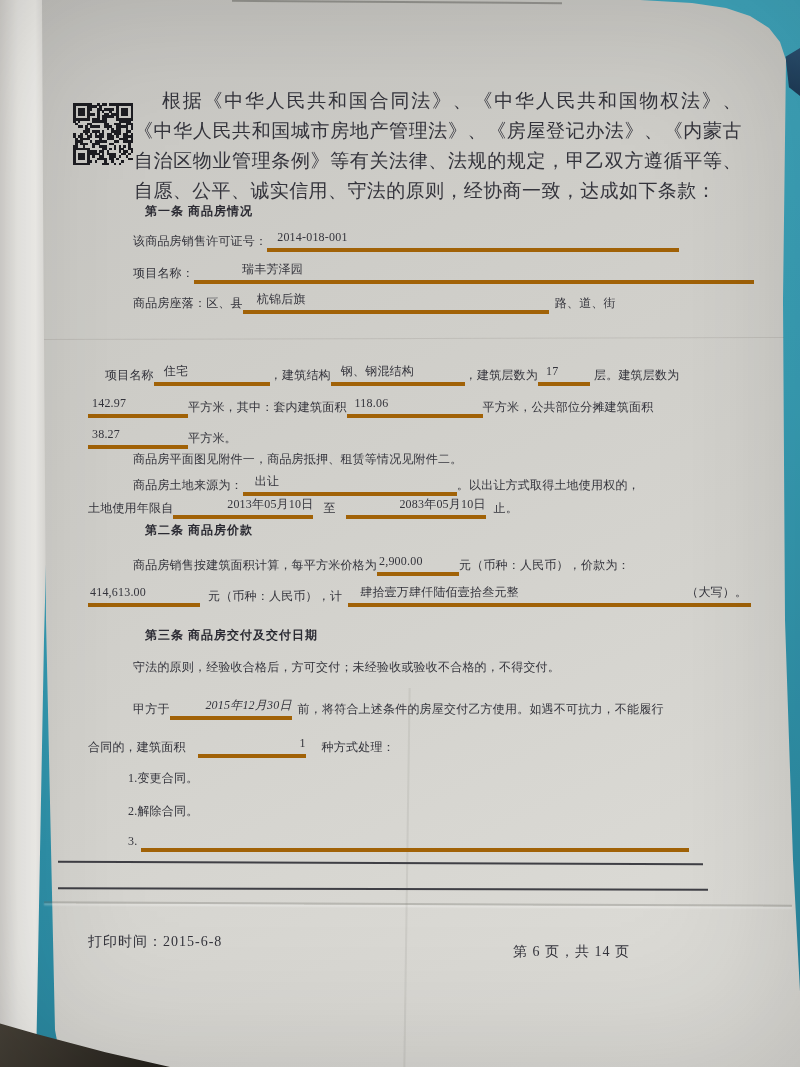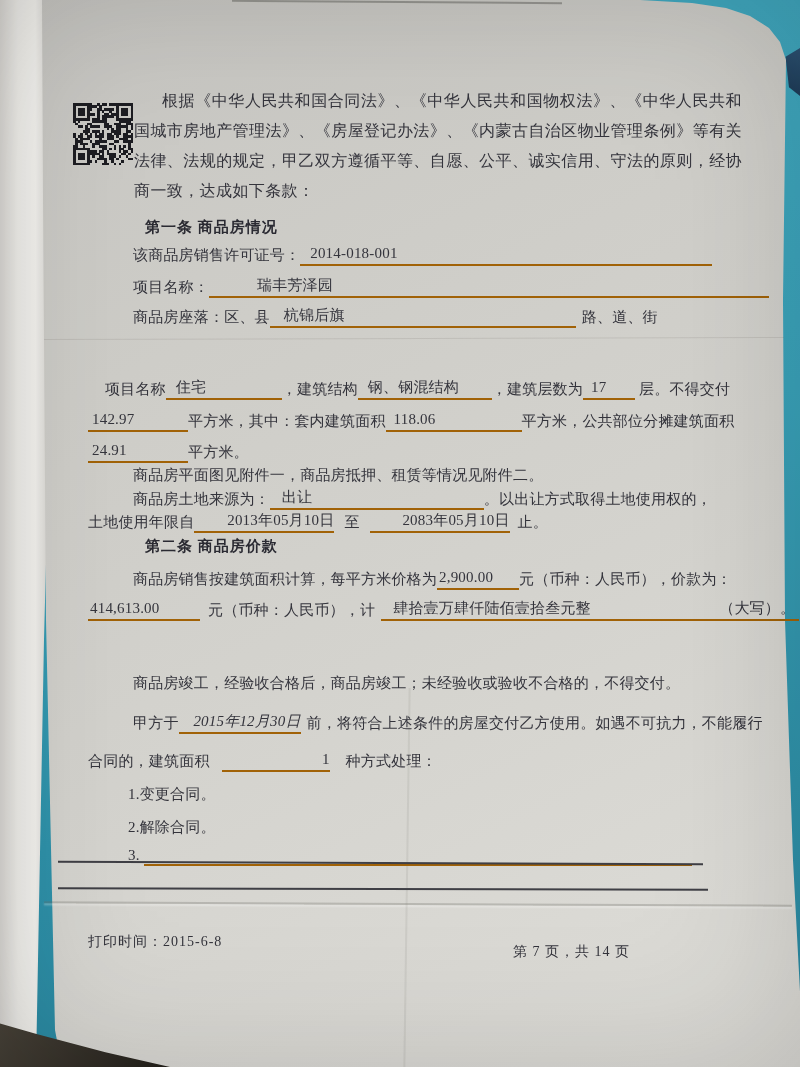--- a/index.html
+++ b/index.html
@@ -30,24 +30,24 @@
   .navy-accent{left:783px;top:48px;width:17px;height:48px;background:linear-gradient(200deg,#2c5273,#1d3a55);clip-path:polygon(15% 18%,100% 0,100% 100%,35% 82%);}
   .dark-corner{left:0;top:1014px;width:170px;height:53px;background:linear-gradient(120deg,#4a443a,#221f1a);clip-path:polygon(0 18%,22% 38%,62% 72%,100% 100%,0 100%);}
   .crease{pointer-events:none;}
   .crease.h1c{left:44px;top:338px;width:740px;height:1px;background:rgba(120,118,112,.18);transform:rotate(-.15deg);}
   .crease.h2c{left:44px;top:903px;width:748px;height:2px;background:rgba(110,108,102,.30);box-shadow:0 2px 2px rgba(255,255,255,.35);transform:rotate(.25deg);}
   .crease.v1c{left:406px;top:688px;width:2px;height:379px;background:rgba(130,128,120,.14);transform:rotate(.8deg);}
   .vignette{left:0;top:0;width:800px;height:1067px;box-shadow:inset 0 0 150px rgba(0,0,0,.16);pointer-events:none;}
 
   
   .content{left:0;top:0;width:800px;height:1067px;color:#34343c;}
-  .line{position:absolute;white-space:nowrap;font-size:15px;line-height:22px;height:24px;letter-spacing:.2px;margin-top:16px;}
-  .para{position:absolute;font-size:16px;line-height:30px;text-align:justify;text-justify:inter-ideograph;word-break:break-all;letter-spacing:.4px;}
+  .line{position:absolute;white-space:nowrap;font-size:12px;line-height:22px;height:24px;letter-spacing:.2px;}
+  .para{position:absolute;font-size:19px;line-height:30px;text-align:justify;text-justify:inter-ideograph;word-break:break-all;letter-spacing:.4px;}
   .h{font-weight:bold;letter-spacing:1px;color:#2a2a32;}
-  .u{display:inline-block;border-bottom:2px solid #a16207;line-height:21px;height:21px;vertical-align:bottom;box-sizing:content-box;}
+  .u{display:inline-block;border-bottom:4px solid #a16207;line-height:21px;height:21px;vertical-align:bottom;box-sizing:content-box;}
   .u.c{text-align:right;}
   .rule{position:absolute;height:0;border-bottom:2px solid #3f3f45;}
   .qr{left:73px;top:103px;width:60px;height:62px;}
   .footer-line{position:absolute;font-size:14px;letter-spacing:1px;color:#33333b;}
 </style>
 </head>
 <body>
 
 <div class="abs under-pages"></div>
 <div class="abs navy-accent"></div>
@@ -416,29 +416,29 @@
   <div class="line" style="left:133px;top:289px;">
     <span>商品房座落：区、县</span><span class="u" style="width:292px;padding-left:14px;">杭锦后旗</span><span style="margin-left:6px;">路、道、街</span>
   </div>
 
   <div class="line" style="left:133px;top:259px;">
     <span>项目名称：</span><span class="u" style="width:512px;padding-left:48px;">瑞丰芳泽园</span>
   </div>
 
 
   <div class="line" style="left:105px;top:361px;">
-    <span>项目名称</span><span class="u" style="width:106px;padding-left:10px;">住宅</span><span>，建筑结构</span><span class="u" style="width:124px;padding-left:10px;">钢、钢混结构</span><span>，建筑层数为</span><span class="u" style="width:44px;padding-left:8px;">17</span><span style="margin-left:4px;">层。不得交付</span>
+    <span>项目名称</span><span class="u" style="width:106px;padding-left:10px;">住宅</span><span>，建筑结构</span><span class="u" style="width:124px;padding-left:10px;">钢、钢混结构</span><span>，建筑层数为</span><span class="u" style="width:44px;padding-left:8px;">17</span><span style="margin-left:4px;">层。建筑层数为</span>
   </div>
 
   <div class="line" style="left:88px;top:393px;">
     <span class="u" style="width:96px;padding-left:4px;">142.97</span><span>平方米，其中：套内建筑面积</span><span class="u" style="width:128px;padding-left:8px;">118.06</span><span>平方米，公共部位分摊建筑面积</span>
   </div>
 
   <div class="line" style="left:88px;top:424px;">
-    <span class="u" style="width:96px;padding-left:4px;">24.91</span><span>平方米。</span>
+    <span class="u" style="width:96px;padding-left:4px;">38.27</span><span>平方米。</span>
   </div>
 
   <div class="line" style="left:133px;top:471px;">
     <span>商品房土地来源为：</span><span class="u" style="width:202px;padding-left:12px;">出让</span><span>。以出让方式取得土地使用权的，</span>
   </div>
 
   <div class="line" style="left:133px;top:448px;">商品房平面图见附件一，商品房抵押、租赁等情况见附件二。</div>
 
   <div class="line" style="left:88px;top:494px;">
     <span>土地使用年限自</span><span class="u c" style="width:140px;">2013年05月10日</span><span style="margin:0 10px;">至</span><span class="u c" style="width:140px;">2083年05月10日</span><span style="margin-left:8px;">止。</span>
@@ -447,39 +447,40 @@
   <div class="line h" style="left:145px;top:519px;">第二条 商品房价款</div>
 
   <div class="line" style="left:133px;top:551px;">
     <span>商品房销售按建筑面积计算，每平方米价格为</span><span class="u" style="width:80px;padding-left:2px;">2,900.00</span><span>元（币种：人民币），价款为：</span>
   </div>
 
   <div class="line" style="left:88px;top:582px;">
     <span class="u" style="width:110px;padding-left:2px;">414,613.00</span><span style="margin:0 6px 0 8px;">元（币种：人民币），计</span><span class="u" style="width:322px;padding-left:12px;">肆拾壹万肆仟陆佰壹拾叁元整</span><span class="u" style="padding:0 4px;">（大写）。</span>
   </div>
 
-
-  <div class="line" style="left:133px;top:656px;">商品房竣工，经验收合格后，商品房竣工；未经验收或验收不合格的，不得交付。</div>
+  <div class="line h" style="left:145px;top:624px;">第三条 商品房交付及交付日期</div>
+
+  <div class="line" style="left:133px;top:656px;">守法的原则，经验收合格后，方可交付；未经验收或验收不合格的，不得交付。</div>
 
   <div class="line" style="left:133px;top:695px;">
     <span>甲方于</span><span class="u c" style="width:122px;font-style:italic;">2015年12月30日</span><span style="margin-left:6px;">前，将符合上述条件的房屋交付乙方使用。如遇不可抗力，不能履行</span>
   </div>
 
   <div class="line" style="left:88px;top:733px;">
     <span>合同的，建筑面积</span><span class="u c" style="width:108px;margin-left:12px;">1</span><span style="margin-left:16px;">种方式处理：</span>
   </div>
 
   <div class="line" style="left:128px;top:767px;">1.变更合同。</div>
   <div class="line" style="left:128px;top:800px;">2.解除合同。</div>
 
   <div class="line" style="left:128px;top:827px;">
     <span>3.</span><span class="u" style="width:548px;margin-left:4px;"></span>
   </div>
 
   <div class="rule" style="left:58px;top:862px;width:645px;transform:rotate(.2deg);"></div>
   <div class="rule" style="left:58px;top:888px;width:650px;transform:rotate(.15deg);"></div>
 
   <div class="footer-line" style="left:88px;top:933px;">打印时间：2015-6-8</div>
-  <div class="footer-line" style="left:513px;top:943px;">第 7 页，共 14 页</div>
+  <div class="footer-line" style="left:513px;top:943px;">第 6 页，共 14 页</div>
 
 </div>
 
 <div class="abs vignette"></div>
 
 </body></html>

